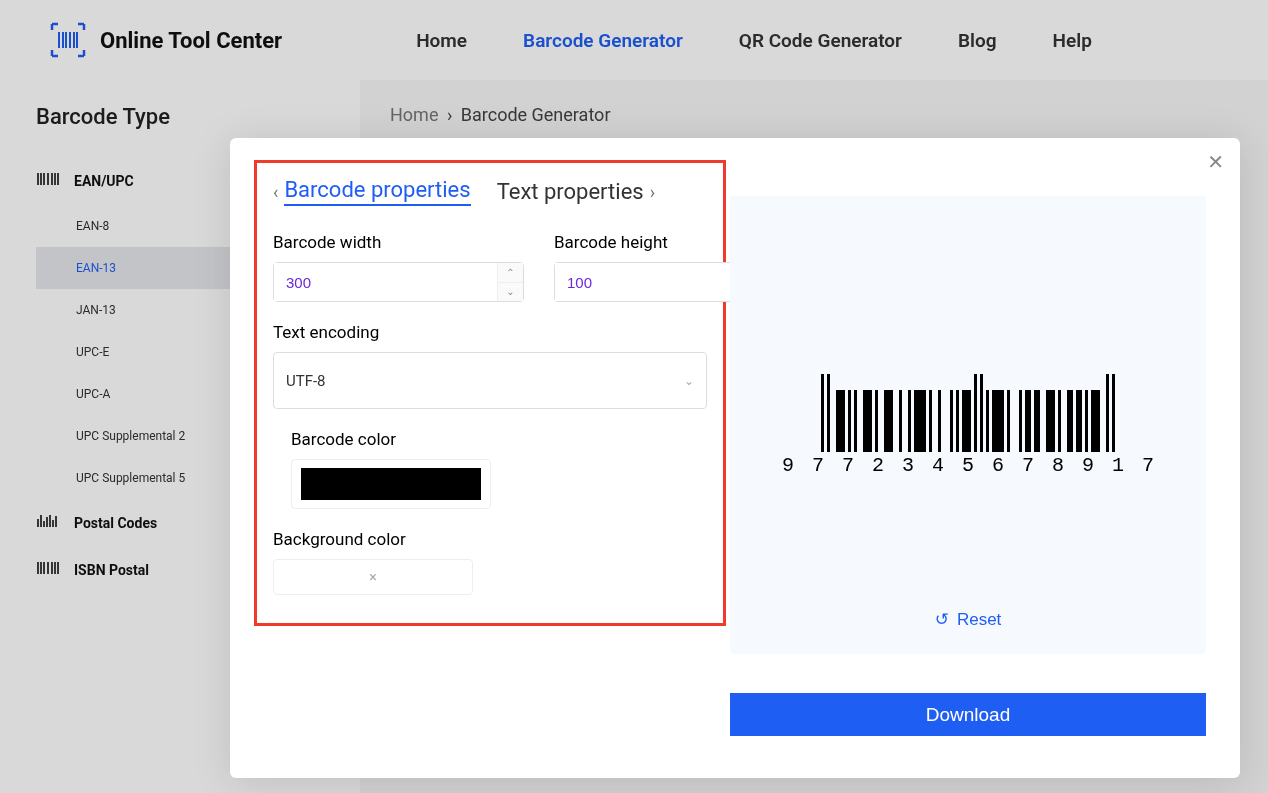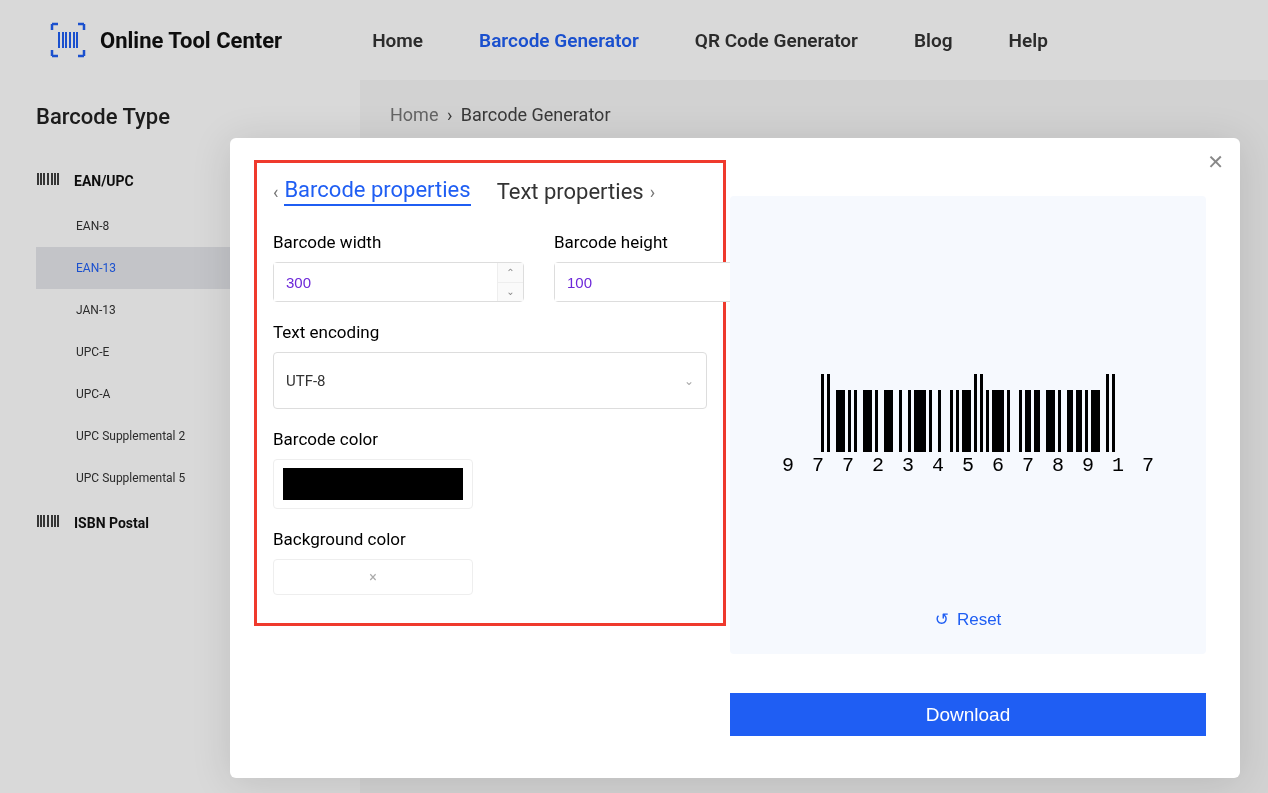--- a/index.html
+++ b/index.html
@@ -11,20 +11,21 @@
       height: 793px;
       overflow: hidden;
     }
     .bg-page { position: absolute; inset: 0; }
     .header {
       background: #fff;
       height: 80px;
       display: flex;
       align-items: center;
       padding: 0 48px;
+      gap: 44px;
     }
     .logo { display: flex; align-items: center; gap: 12px; }
     .logo-icon {
       width: 40px; height: 40px;
       display: flex; align-items: center; justify-content: center;
     }
     .logo-text { font-size: 22px; font-weight: 700; color: #111; }
     .nav { display: flex; gap: 56px; margin-left: 90px; }
     .nav-item { font-size: 19px; font-weight: 600; color: #333; cursor: pointer; }
     .nav-item.active { color: #1f5ef3; }
@@ -226,20 +227,36 @@
       <div class="sidebar-sub active">EAN-13</div>
       <div class="sidebar-sub">JAN-13</div>
       <div class="sidebar-sub">UPC-E</div>
       <div class="sidebar-sub">UPC-A</div>
       <div class="sidebar-sub">UPC Supplemental 2</div>
       <div class="sidebar-sub">UPC Supplemental 5</div>
       <div class="sidebar-group">
         <span>
           <svg width="24" height="16">
               <g stroke="#000" stroke-width="1.5">
+                <line x1="2" y1="6" x2="2" y2="14"></line>
+                <line x1="5" y1="2" x2="5" y2="14"></line>
+                <line x1="8" y1="8" x2="8" y2="14"></line>
+                <line x1="11" y1="4" x2="11" y2="14"></line>
+                <line x1="14" y1="2" x2="14" y2="14"></line>
+                <line x1="17" y1="7" x2="17" y2="14"></line>
+                <line x1="20" y1="3" x2="20" y2="14"></line>
+              </g>
+            </svg>
+        </span>
+        <span>Postal Codes</span>
+      </div>
+      <div class="sidebar-group">
+        <span>
+          <svg width="24" height="16">
+              <g stroke="#000" stroke-width="1.5">
                 <line x1="2" y1="2" x2="2" y2="14"></line>
                 <line x1="5" y1="2" x2="5" y2="14"></line>
                 <line x1="8" y1="2" x2="8" y2="14"></line>
                 <line x1="12" y1="2" x2="12" y2="14"></line>
                 <line x1="16" y1="2" x2="16" y2="14"></line>
                 <line x1="19" y1="2" x2="19" y2="14"></line>
                 <line x1="22" y1="2" x2="22" y2="14"></line>
               </g>
             </svg>
         </span>
@@ -307,21 +324,21 @@
     </div>
 
     <div class="field" style="margin-bottom:20px;">
       <div class="field-label">Text encoding</div>
       <div class="select-wrap">
         <span class="select-value">UTF-8</span>
         <span class="select-chev">⌄</span>
       </div>
     </div>
 
-    <div class="field" style="margin-bottom:20px;">
+    <div class="field" style="margin-bottom:20px;margin-left:18px;">
       <div class="field-label">Barcode color</div>
       <div class="color-box">
         <div class="swatch-black"></div>
       </div>
     </div>
 
     <div class="field">
       <div class="field-label">Background color</div>
       <div class="color-box2">
         <span>×</span>

